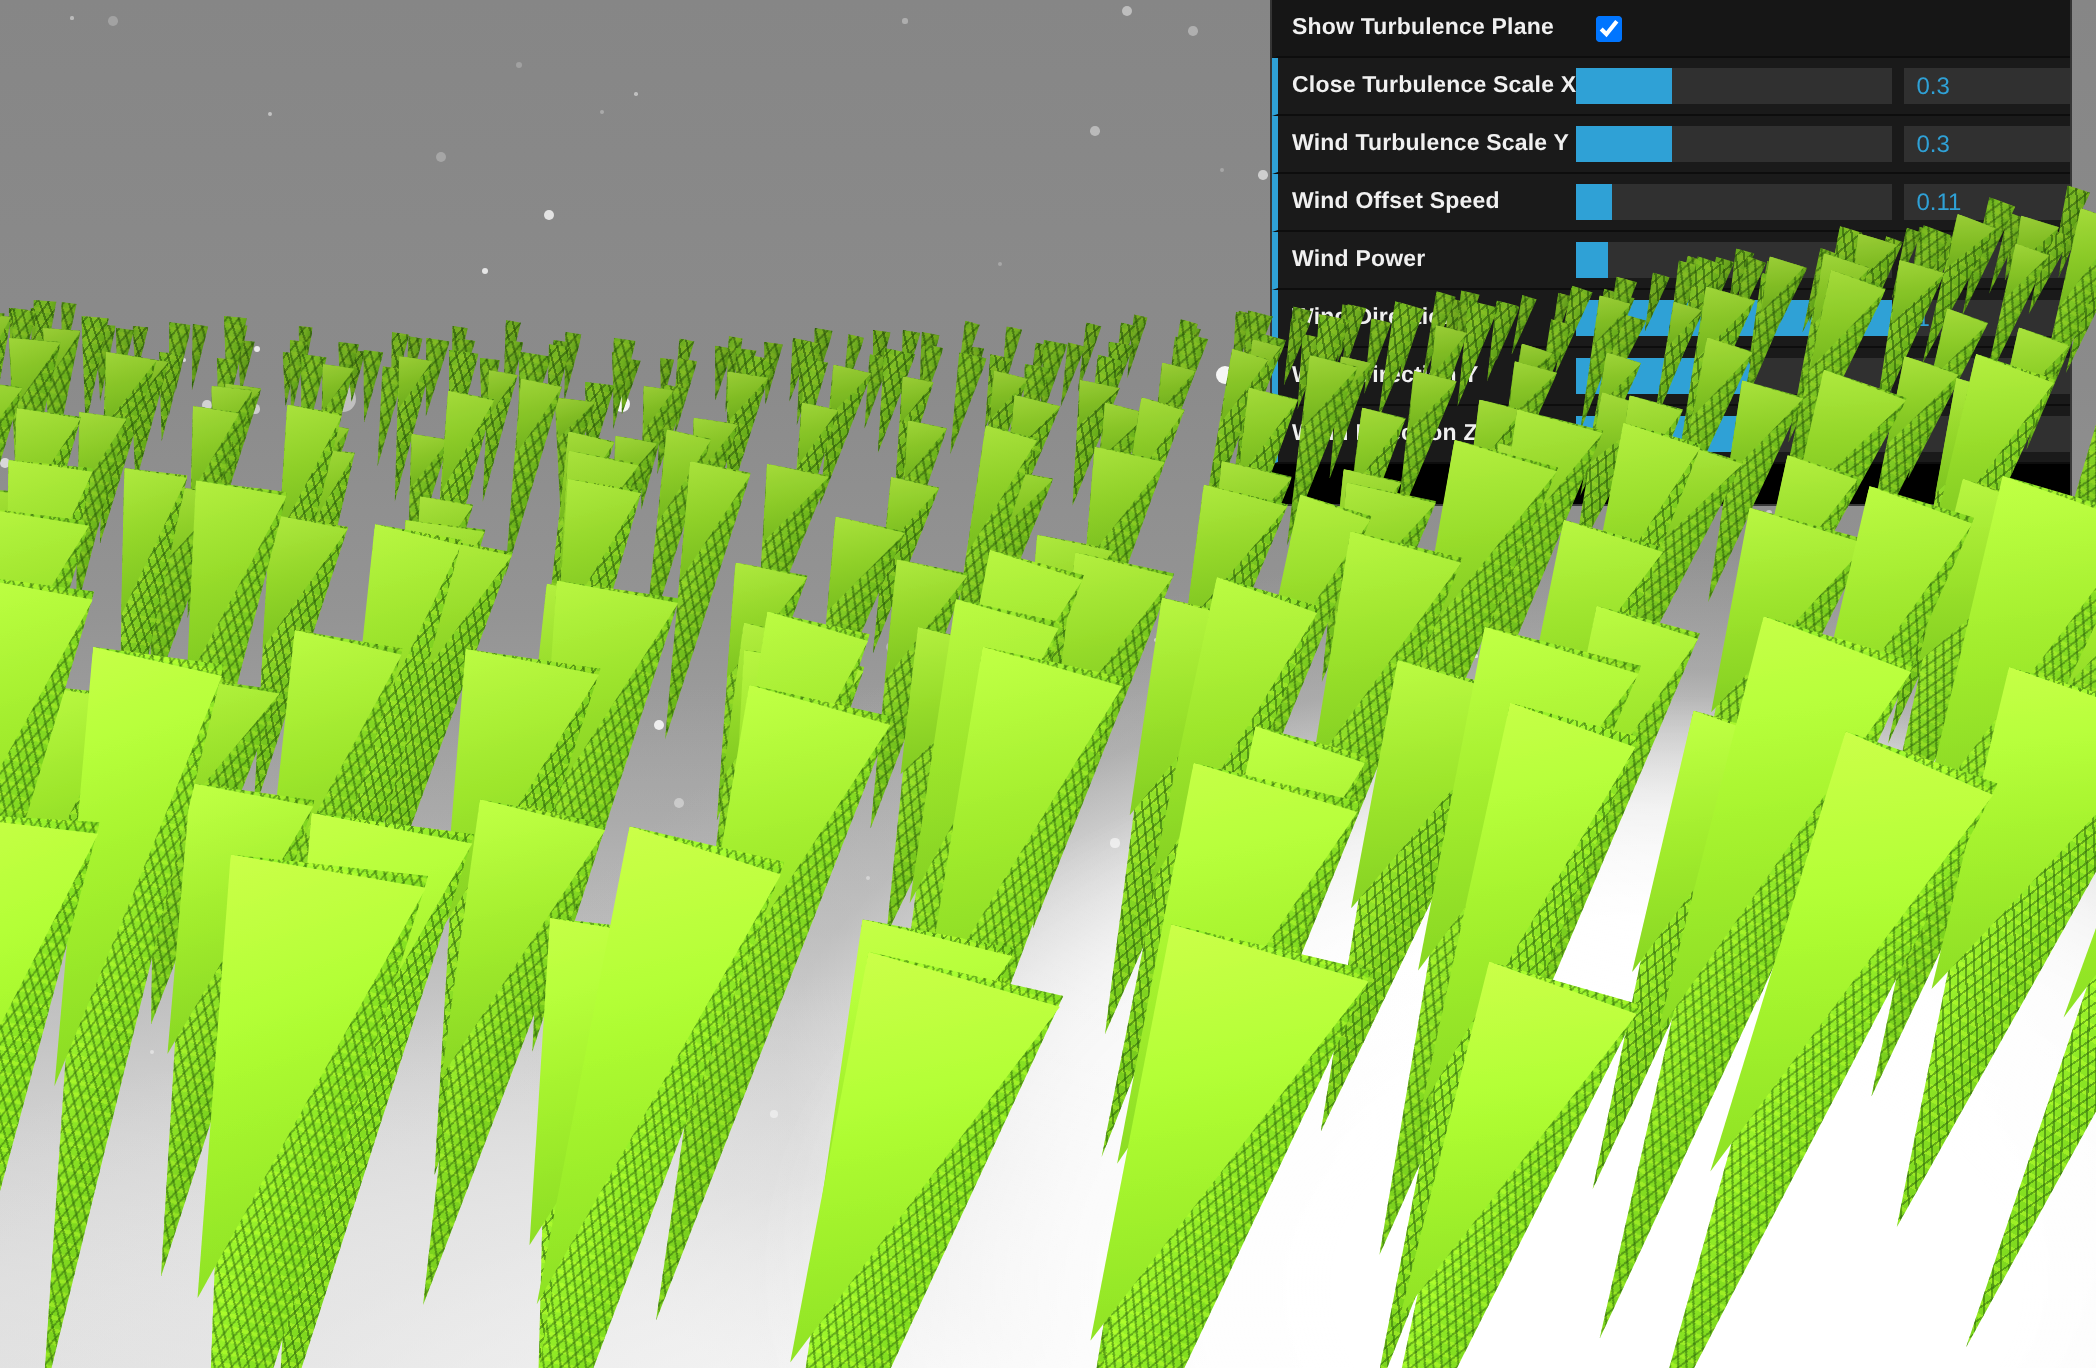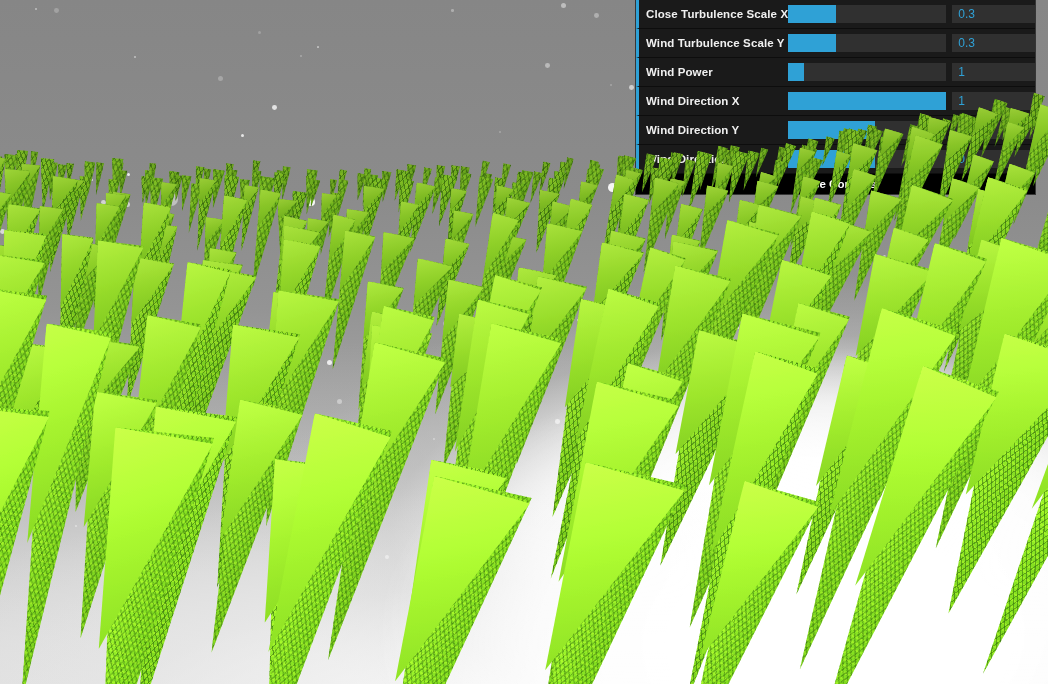--- a/index.html
+++ b/index.html
@@ -1328,37 +1328,48 @@
         </div>
         <div class="blade" style="width: 78px; height: 429.7px; left: 943.8px; top: 244.1px; transform: rotate(15.7deg) skewX(-8deg); z-index: 158; filter: brightness(1.2);">
           <div class="bodypart blade-front"></div>
           <div class="bodypart blade-tip" style="height: 60%; clip-path: polygon(0% 0%, 100% 6%, 22% 100%);"></div>
         </div>
       </div>
   </div>
 
   <div id="gui">
 
+    <div class="gui-row bool-row">
+      <span class="gui-label">Show Turbulence Plane</span>
+      <input type="checkbox" class="gui-checkbox" checked="" style="">
+    </div>
 
     <div id="slider-rows">
         <div class="gui-row slider-row">
           <span class="gui-label">Close Turbulence Scale X</span>
           <div class="slider-track">
             <div class="slider-fill" style="width: 30%; background: rgb(47, 161, 214);"></div>
           </div>
           <div class="value-box" style="color: rgb(47, 161, 214);">0.3</div>
         </div>
         <div class="gui-row slider-row">
           <span class="gui-label">Wind Turbulence Scale Y</span>
           <div class="slider-track">
             <div class="slider-fill" style="width: 30%; background: rgb(47, 161, 214);"></div>
           </div>
           <div class="value-box" style="color: rgb(47, 161, 214);">0.3</div>
         </div>
         <div class="gui-row slider-row">
+          <span class="gui-label">Wind Offset Speed</span>
+          <div class="slider-track">
+            <div class="slider-fill" style="width: 11%; background: rgb(47, 161, 214);"></div>
+          </div>
+          <div class="value-box" style="color: rgb(47, 161, 214);">0.11</div>
+        </div>
+        <div class="gui-row slider-row">
           <span class="gui-label">Wind Power</span>
           <div class="slider-track">
             <div class="slider-fill" style="width: 10%; background: rgb(47, 161, 214);"></div>
           </div>
           <div class="value-box" style="color: rgb(47, 161, 214);">1</div>
         </div>
         <div class="gui-row slider-row">
           <span class="gui-label">Wind Direction X</span>
           <div class="slider-track">
             <div class="slider-fill" style="width: 100%; background: rgb(47, 161, 214);"></div>

